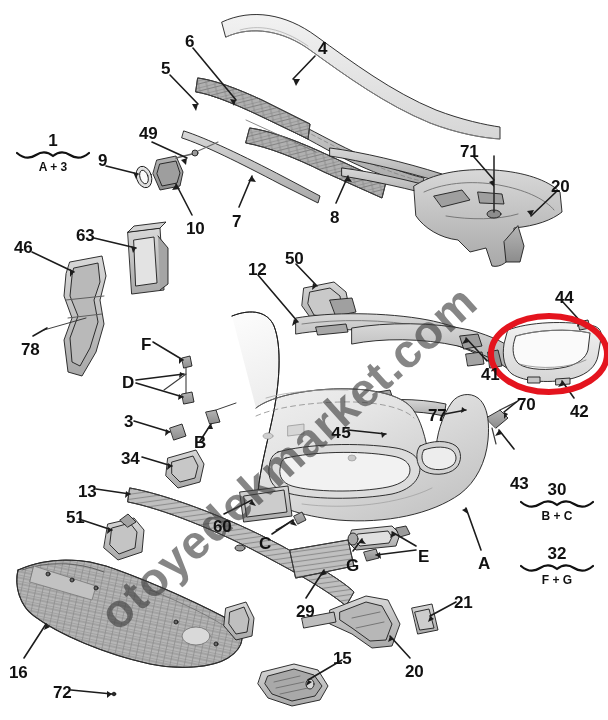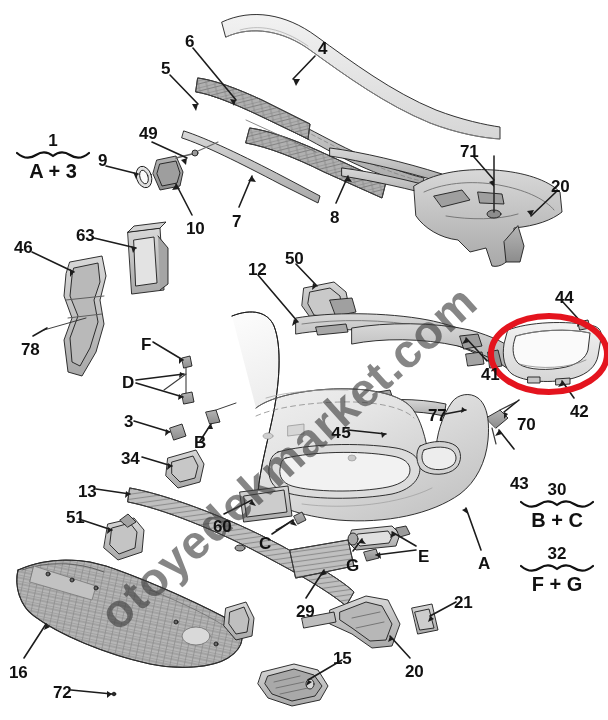--- a/index.html
+++ b/index.html
@@ -43,21 +43,21 @@
     text-align: center;
     font-family: "Liberation Sans", sans-serif;
     font-weight: bold;
     color: #111111;
     line-height: 1;
     white-space: nowrap;
   }
   .group-label .gl-num { font-size: 17px; display: block; margin-bottom: 1px; }
   .group-label .gl-brace { display: block; height: 11px; }
   .group-label .gl-brace svg { display: block; }
-  .group-label .gl-sub { font-size: 20px; display: block; margin-top: 0px; }
+  .group-label .gl-sub { font-size: 12px; display: block; margin-top: 0px; }
 
   .wm-text {
     position: absolute;
     font-family: "Liberation Sans", sans-serif;
     font-weight: bold;
     font-size: 47px;
     color: #3d3d3d;
     opacity: 0.62;
     white-space: nowrap;
     letter-spacing: 1px;
@@ -532,21 +532,21 @@
       <div class="callout" style="left: 460px; top: 143px;">71</div>
       <div class="callout" style="left: 551px; top: 178px;">20</div>
       <div class="callout" style="left: 76px; top: 227px;">63</div>
       <div class="callout" style="left: 14px; top: 239px;">46</div>
       <div class="callout" style="left: 21px; top: 341px;">78</div>
       <div class="callout" style="left: 285px; top: 250px; text-align: center;">50</div>
       <div class="callout" style="left: 248px; top: 261px;">12</div>
       <div class="callout" style="left: 555px; top: 289px;">44</div>
       <div class="callout" style="left: 481px; top: 366px;">41</div>
       <div class="callout" style="left: 570px; top: 403px;">42</div>
-      <div class="callout" style="left: 517px; top: 416px;">70</div>
+      <div class="callout" style="left: 517px; top: 396px;">70</div>
       <div class="callout" style="left: 428px; top: 407px;">77</div>
       <div class="callout" style="left: 510px; top: 431px; margin-top: 44px;">43</div>
       <div class="callout" style="left: 331px; top: 425px; font-family: Liberation Mono, monospace;">45</div>
       <div class="callout letter" style="left: 141px; top: 336px;">F</div>
       <div class="callout letter" style="left: 122px; top: 374px;">D</div>
       <div class="callout" style="left: 124px; top: 413px;">3</div>
       <div class="callout letter" style="left: 194px; top: 434px;">B</div>
       <div class="callout" style="left: 121px; top: 450px;">34</div>
       <div class="callout" style="left: 78px; top: 483px;">13</div>
       <div class="callout" style="left: 66px; top: 509px;">51</div>

